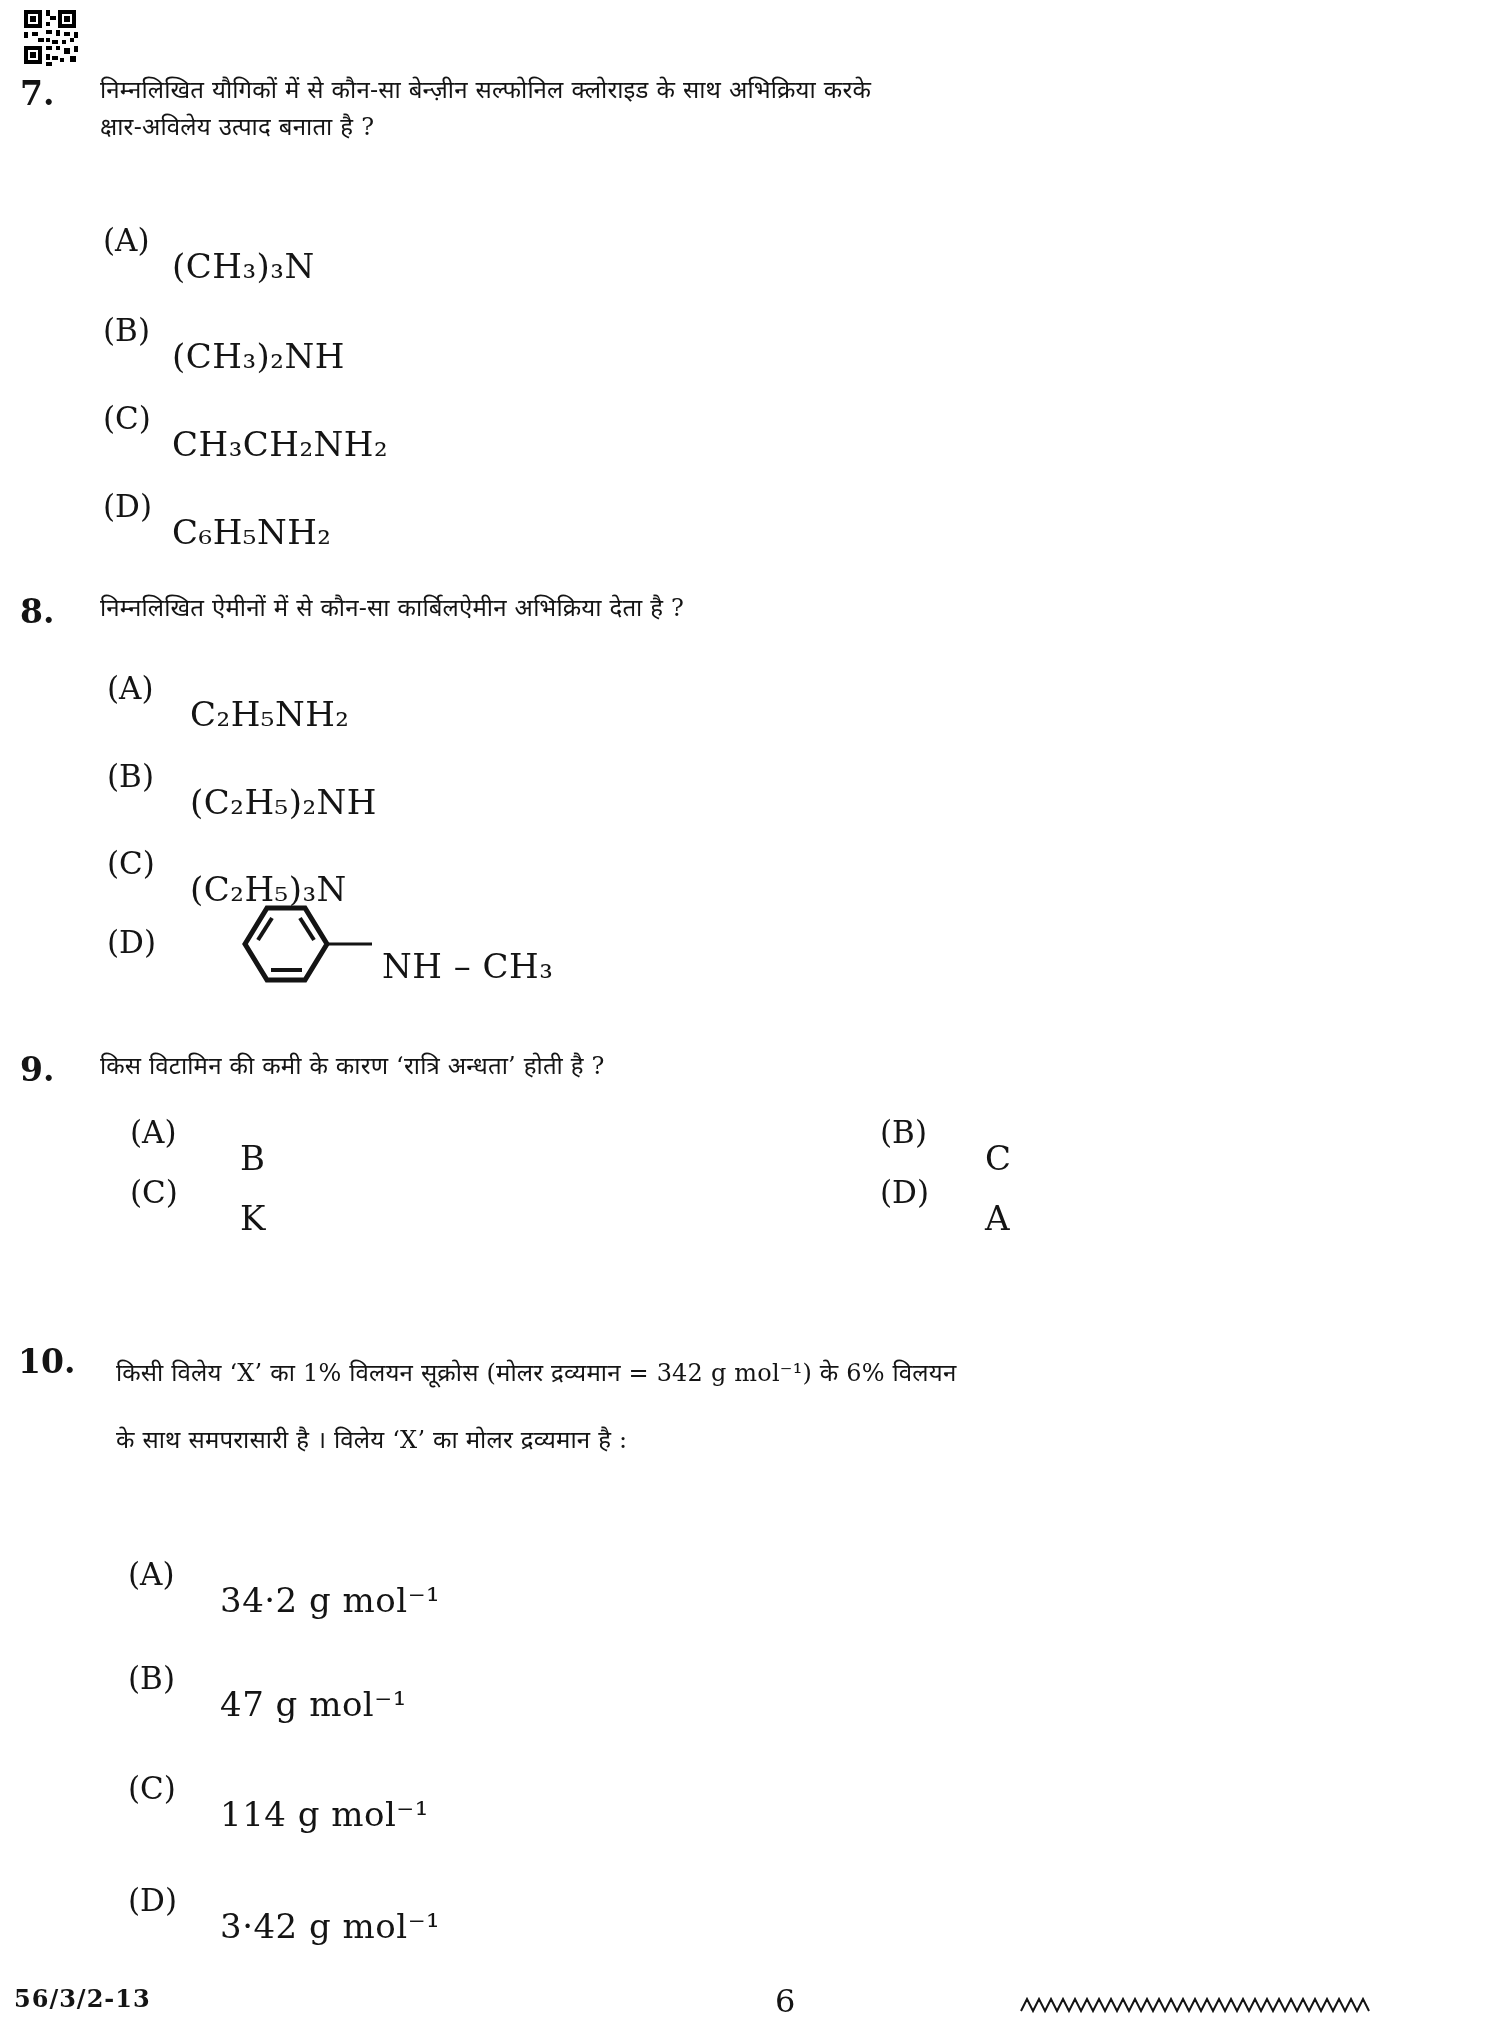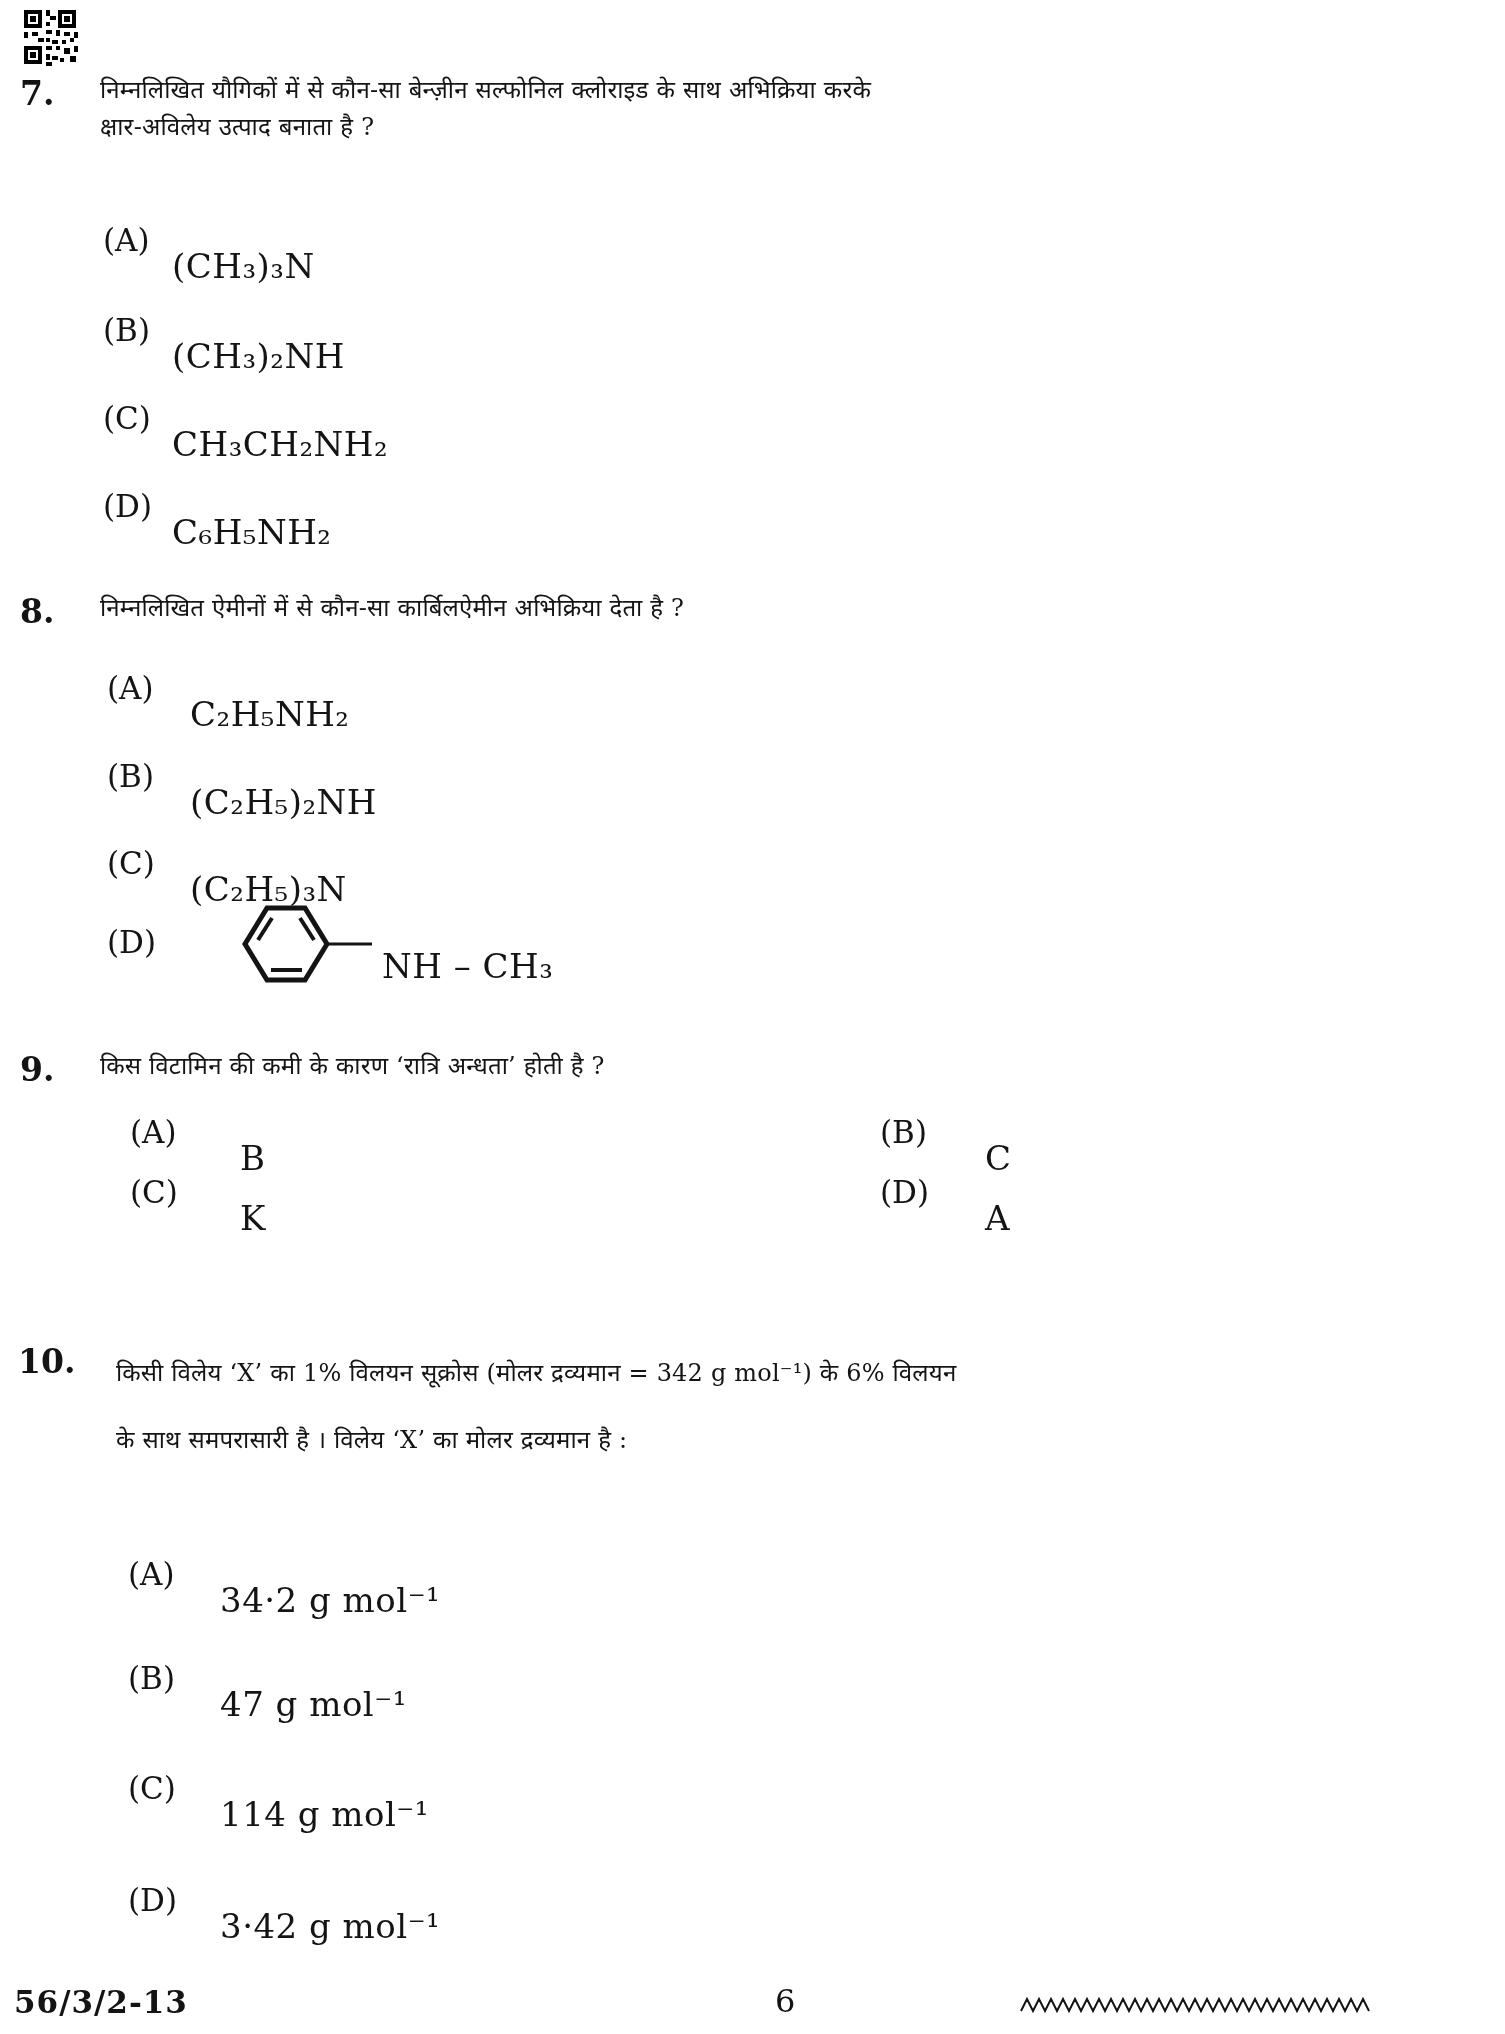--- a/index.html
+++ b/index.html
@@ -11,21 +11,21 @@
     color:#141414;
     font-family:"DejaVu Serif","Liberation Serif",serif;
     overflow:hidden;
   }
   .abs{position:absolute;}
   .qnum{font-weight:bold;font-size:33px;}
   .qtext{font-size:24px;line-height:1.55;letter-spacing:0.2px;}
   .optlabel{font-size:31px;}
   .formula{font-size:34px;letter-spacing:0.5px;margin-top:24px;}
   .row{display:flex;align-items:flex-start;}
-  .footer-code{font-weight:bold;font-size:31px;letter-spacing:1px;}
+  .footer-code{font-weight:bold;font-size:24px;letter-spacing:1px;}
   .pagenum{font-size:32px;}
   svg{display:block;}
 </style>
 </head>
 <body>
 
 <div class="page">
 
   <div class="abs" style="left:22px;top:8px;">
     <svg width="60" height="62" viewBox="0 0 30 31" shape-rendering="crispEdges">

